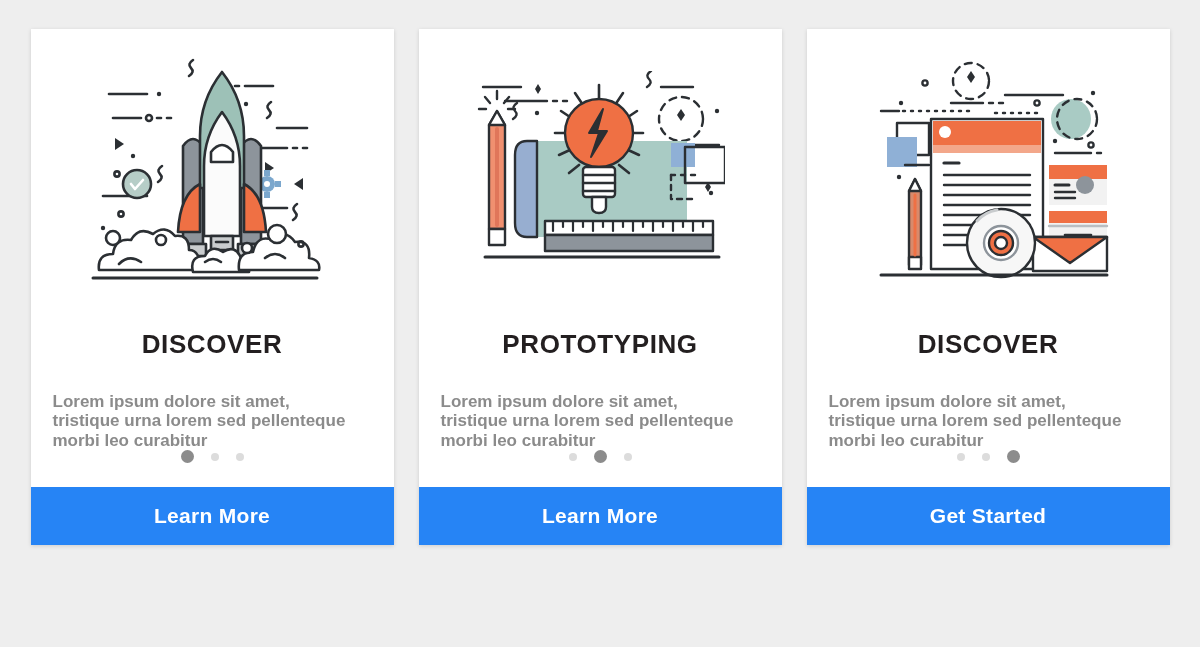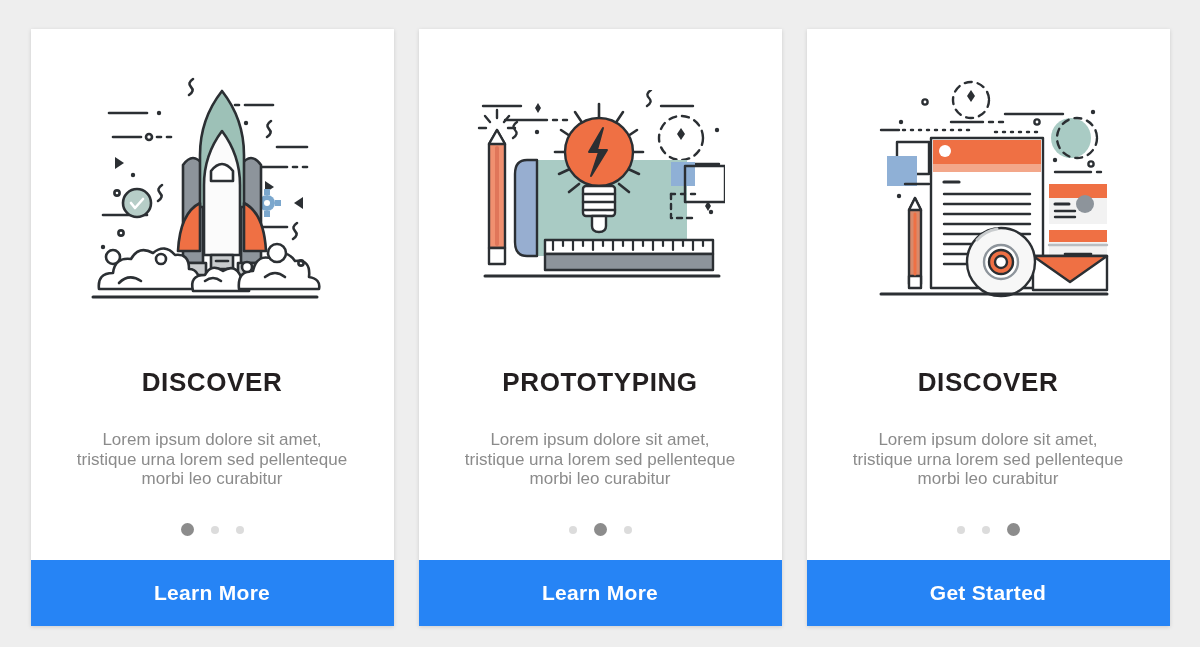--- a/index.html
+++ b/index.html
@@ -13,21 +13,21 @@
     width:1200px; height:647px;
     display:flex;
     justify-content:center;
     align-items:flex-start;
     gap:25px;
     padding-top:29px;
     background:#eeeeee;
   }
   .card {
     width:363px;
-    height:597px;
+    height:516px;
     background:#ffffff;
     box-shadow:0 1px 4px rgba(0,0,0,0.14);
     display:flex;
     flex-direction:column;
     position:relative;
     overflow:hidden;
   }
   .illus-wrap {
     height:322px;
     display:flex;
@@ -37,27 +37,28 @@
   }
   .card-title {
     text-align:center;
     font-size:26px;
     font-weight:bold;
     letter-spacing:0.6px;
     color:#231f20;
     margin-top:16px;
   }
   .card-desc {
-    text-align:center;
+    text-align:left;
     font-size:17px;
     line-height:19.5px;
     color:#8b8b8b;
     margin-top:32px;
     padding:0 22px;
     white-space:pre-line;
+    font-weight:bold;
   }
   .dots {
     display:flex;
     justify-content:center;
     align-items:center;
     gap:17px;
     margin-top:auto;
     margin-bottom:24px;
   }
   .dot { width:8px; height:8px; border-radius:50%; background:#dcdcdc; }

